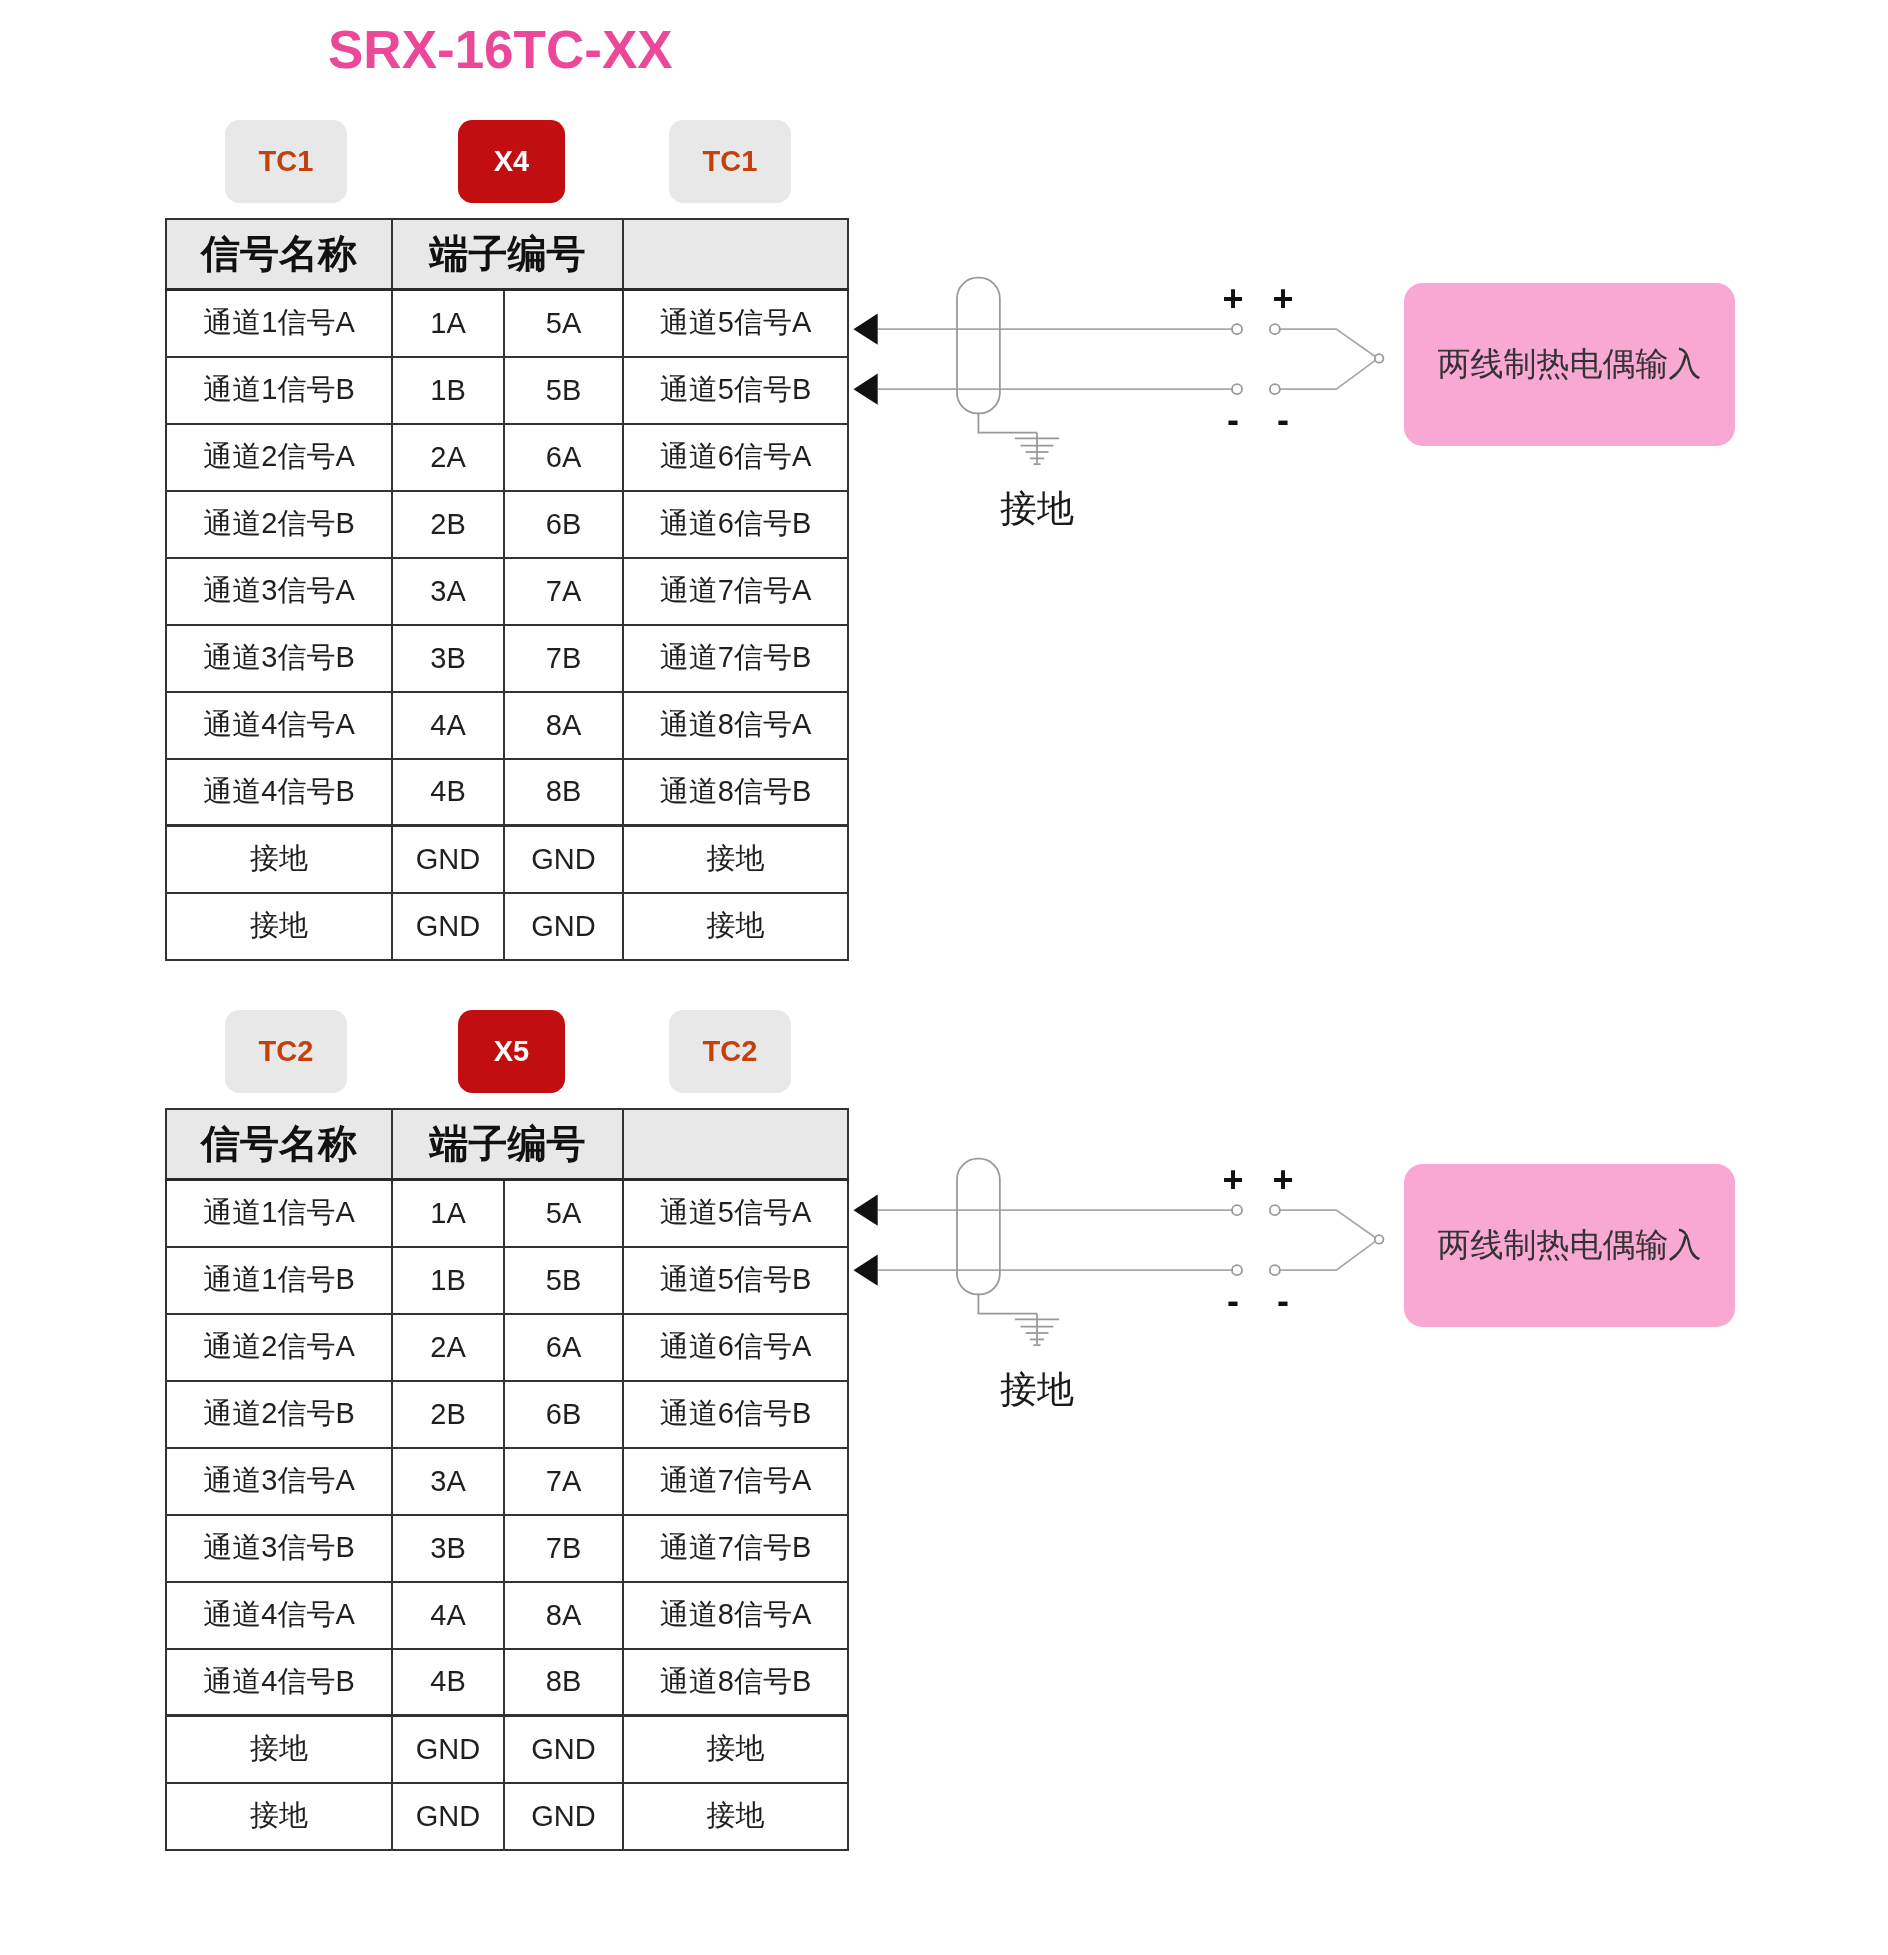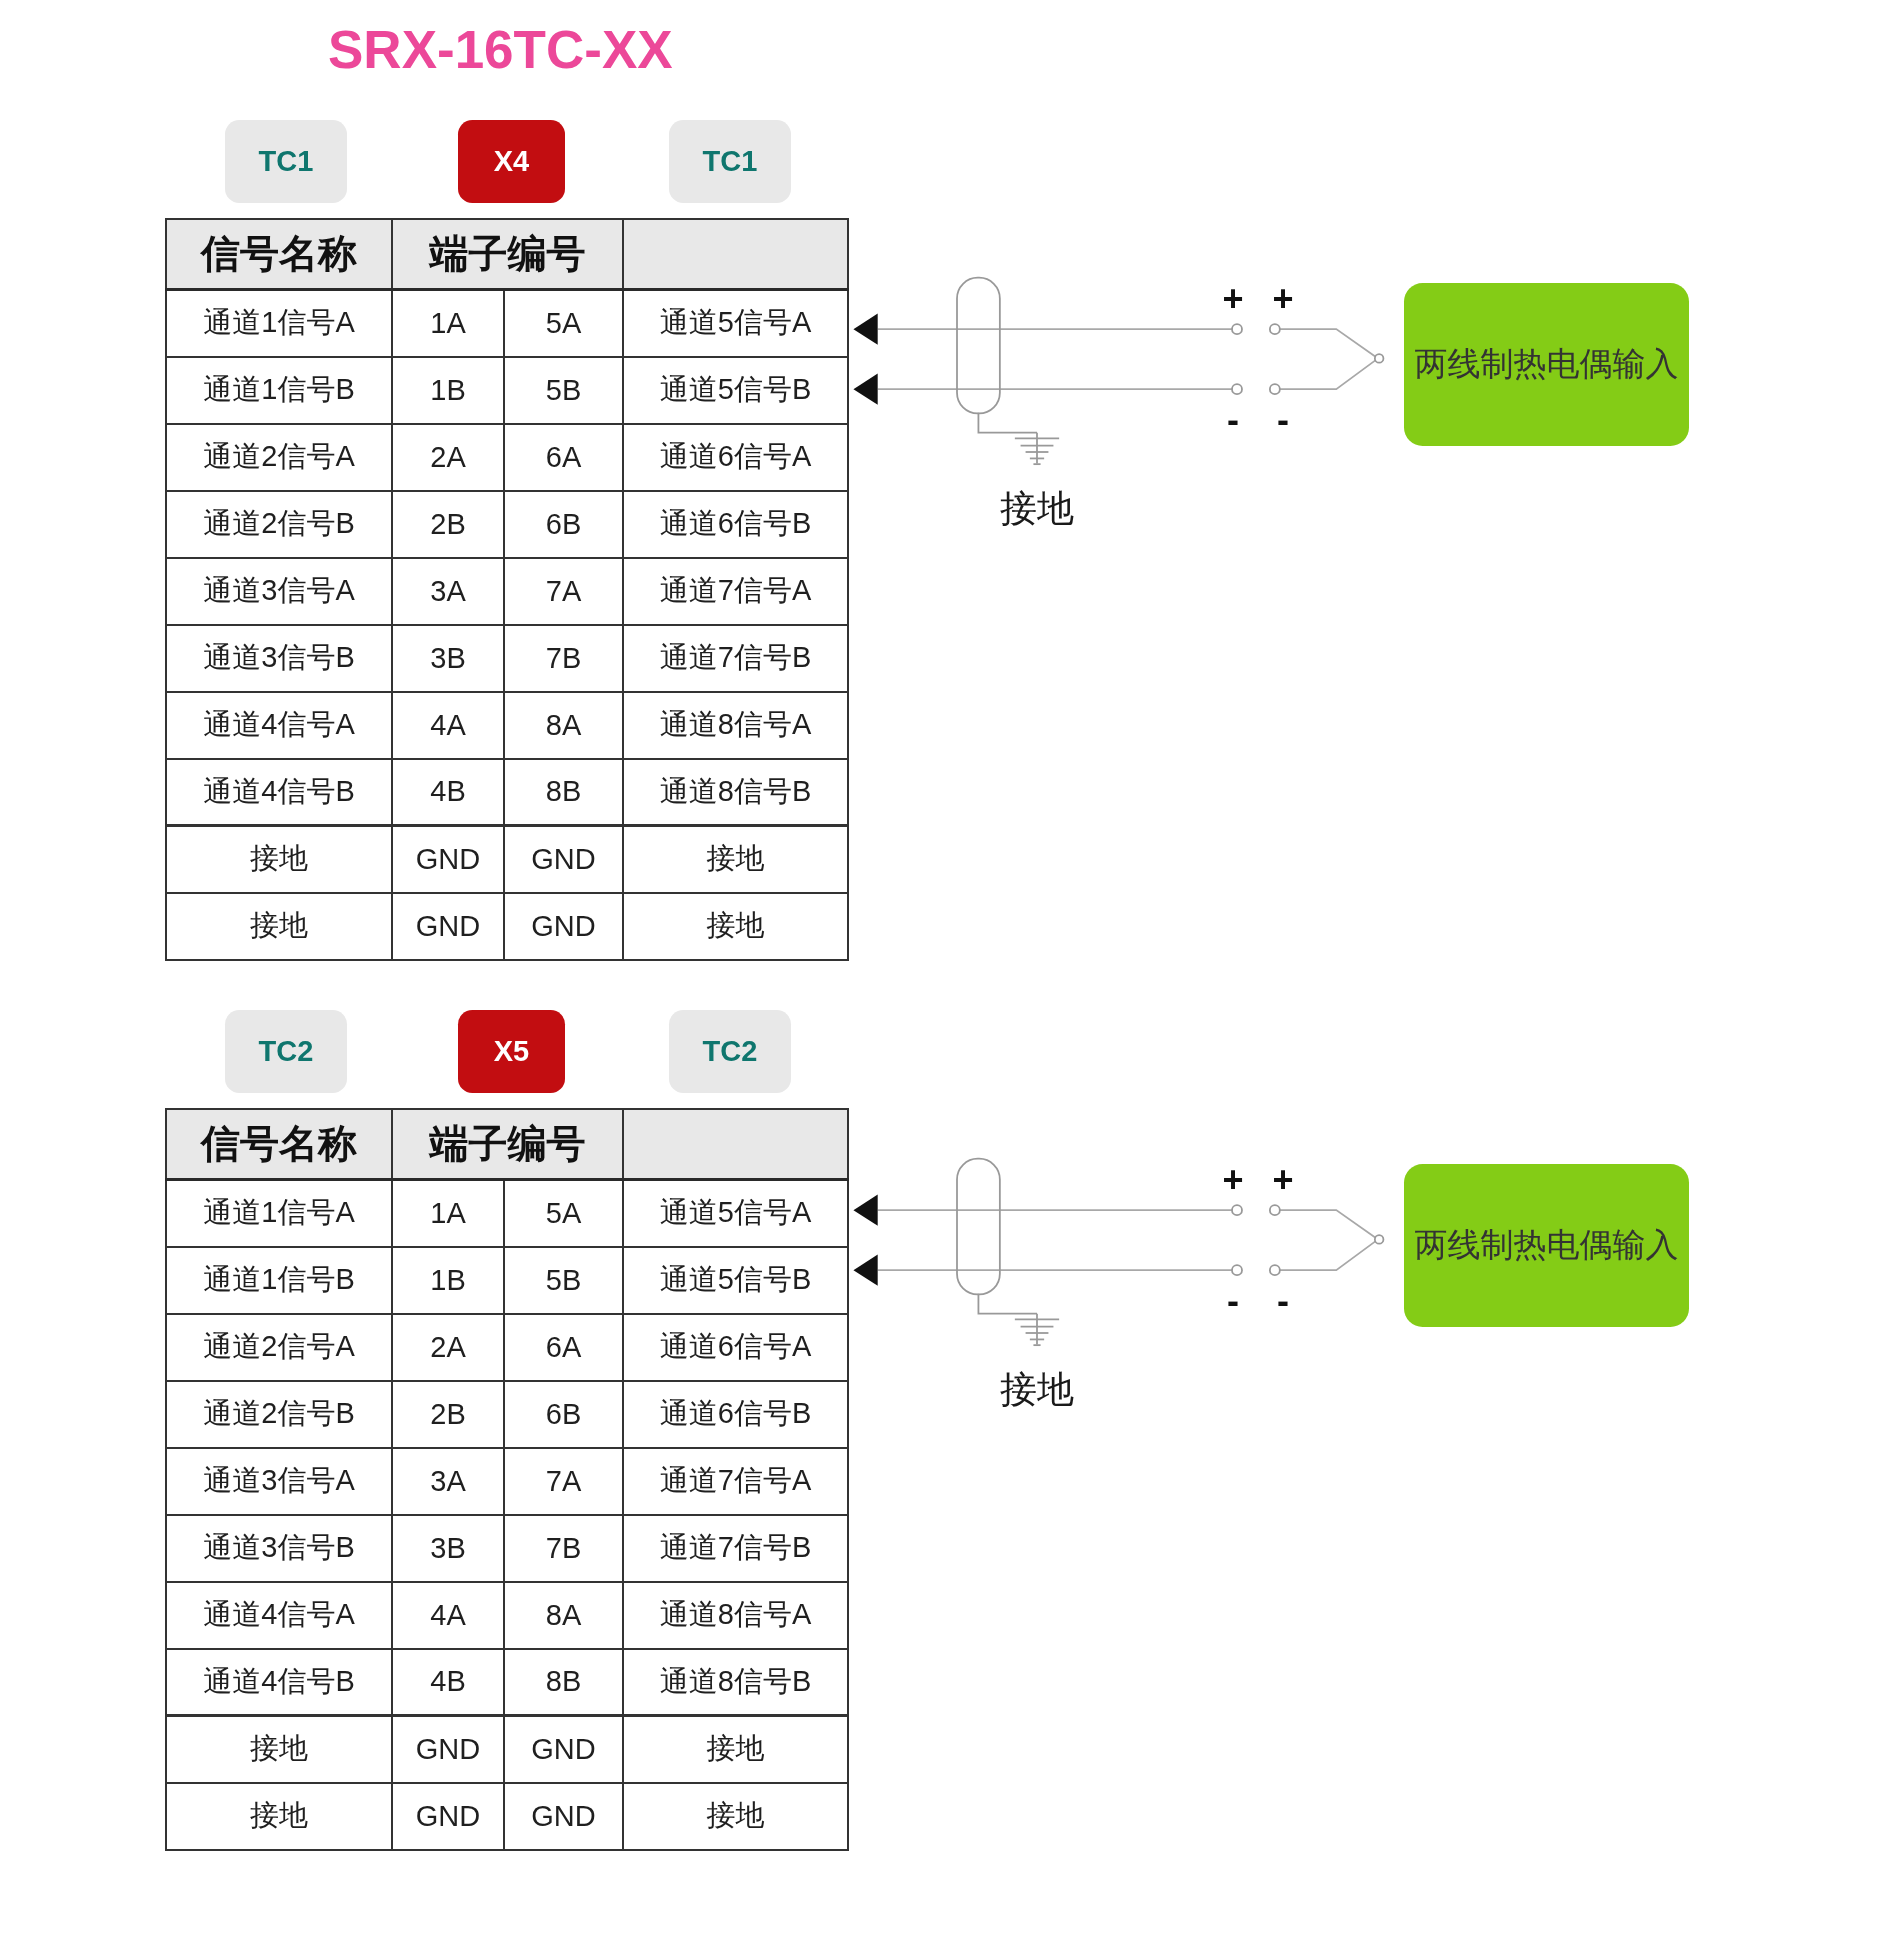--- a/index.html
+++ b/index.html
@@ -12,21 +12,21 @@
   }
 
   .section { position:absolute; left:0; width:1889px; height:921px; }
   .section.s1 { top:0; }
   .section.s2 { top:890px; }
 
   
   .badge {
     position:absolute; top:120px; height:83px;
     border-radius:14.3px; display:flex; align-items:center; justify-content:center;
-    font-size:29px; font-weight:bold; color:#0f766e;
+    font-size:29px; font-weight:bold; color:#c2410c;
   }
   .badge.gray { background:#e8e8e8; }
   .badge.red  { background:#c20d11; color:#ffffff; }
   .badge.b1 { left:225px; width:122px; }
   .badge.b2 { left:458px; width:107px; }
   .badge.b3 { left:669px; width:122px; }
 
   
   .tablewrap { position:absolute; left:165px; top:218px; }
   table.tbl { border-collapse:collapse; table-layout:fixed; width:682px; border:2.9px solid #222; }
@@ -55,22 +55,22 @@
   .plus2  { left:1266px; top:8.6px; }
   .minus1 { left:1216px; top:130px; }
   .minus2 { left:1266px; top:130px; }
 
   .ground-label {
     position:absolute; left:989px; top:212px; width:96px; text-align:center;
     font-size:37px; color:#1a1a1a;
   }
 
   .tc-box {
-    position:absolute; left:1404px; top:11.4px; width:285px; height:163px;
-    background:#84cc16; border-radius:18.6px;
+    position:absolute; left:1404px; top:11.4px; width:331px; height:163px;
+    background:#f9a8d4; border-radius:18.6px;
     display:flex; align-items:center; justify-content:center;
     font-size:33px; color:#333;
   }
 </style>
 </head>
 <body>
 
 <div id="page">
 
   <div class="page-title">SRX-16TC-XX</div>

